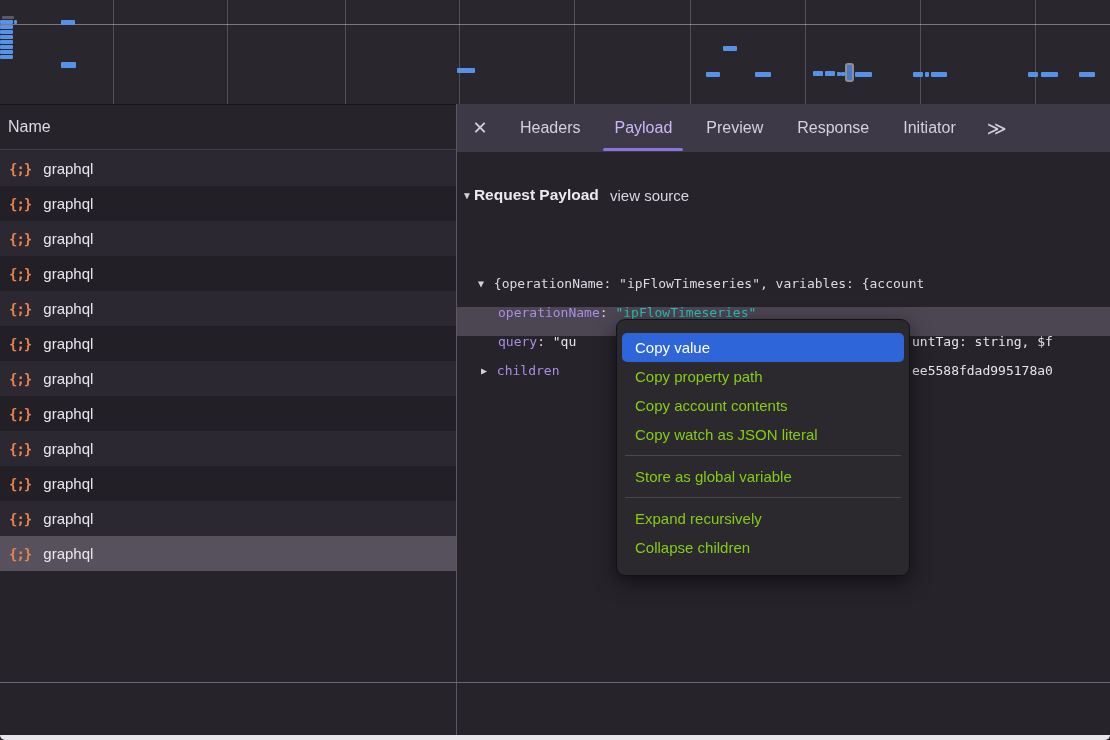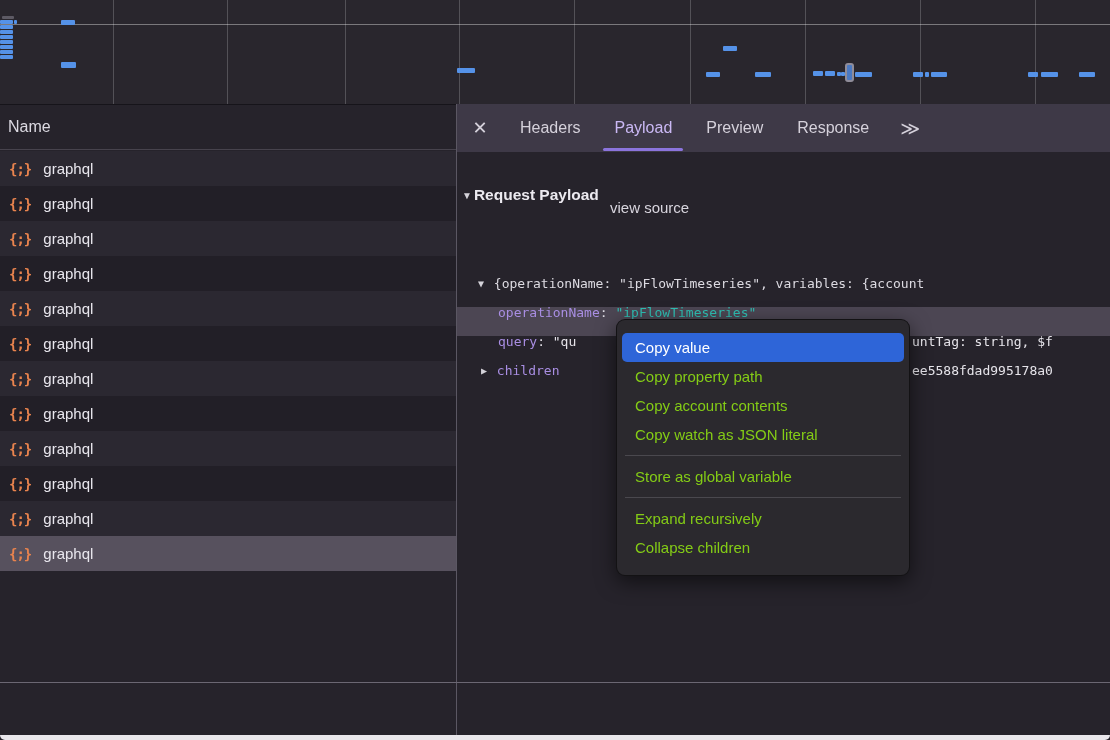--- a/index.html
+++ b/index.html
@@ -33,21 +33,21 @@
   #close-btn{width:46px;display:flex;align-items:center;justify-content:center;font-size:18px;cursor:pointer;}
   .tab{position:relative;display:flex;align-items:center;padding:0 17px;font-size:16px;cursor:pointer;}
   .tab.active{color:#cab8f4;}
   .tab.active::after{content:"";position:absolute;left:6px;right:6px;bottom:1px;height:3px;background:#8b74dd;border-radius:2px;}
   #overflow-btn{display:flex;align-items:center;padding:0 14px;font-size:19px;letter-spacing:-3px;cursor:pointer;}
   
   #payload-content{position:absolute;left:0;top:48px;right:0;bottom:0;}
   .abs{position:absolute;white-space:nowrap;margin-top:20px;}
   #payload-heading{left:5px;top:14px;font-size:15.5px;font-weight:bold;color:#eceaf0;}
   .tri{font-size:10px;color:#d5d3da;vertical-align:1px;margin-right:2px;}
-  #view-source{left:153px;top:27px;font-size:15px;font-weight:normal;color:#d8d5de;cursor:pointer;}
+  #view-source{left:153px;top:15px;font-size:15px;font-weight:normal;color:#d8d5de;cursor:pointer;}
   .mono{font-family:"DejaVu Sans Mono","Liberation Mono",monospace;font-size:13px;color:#dddbe2;}
   #preview-line{left:21px;top:104px;width:630px;overflow:hidden;}
   #preview-line{top:104px;}
   .key{color:#a98ee3;}
   .str-teal{color:#2fbfb3;}
   .val-light{color:#e6e4ea;}
   #query-band{position:absolute;left:0;top:155px;width:653px;height:29px;background:#4c4653;}
   #row-operation{left:41px;top:133px;}
   #row-query{left:41px;top:162px;}
   #row-variables{left:24px;top:191px;}
@@ -173,20 +173,21 @@
   <div id="panel-divider"></div>
 
   <div id="right-panel">
     <div id="tab-bar">
       <div id="close-btn">✕</div>
       <div id="tab-strip" style="display:flex;">
           <div class="tab">Headers</div>
           <div class="tab active">Payload</div>
           <div class="tab">Preview</div>
           <div class="tab">Response</div>
+          <div class="tab">Initiator</div>
         </div>
       <div id="overflow-btn">≫</div>
     </div>
 
     <div id="payload-content">
       <div id="query-band"></div>
 
       <div class="abs" id="payload-heading"><span class="tri">▼</span><span>Request Payload</span></div>
       <div class="abs" id="view-source">view source</div>
 

